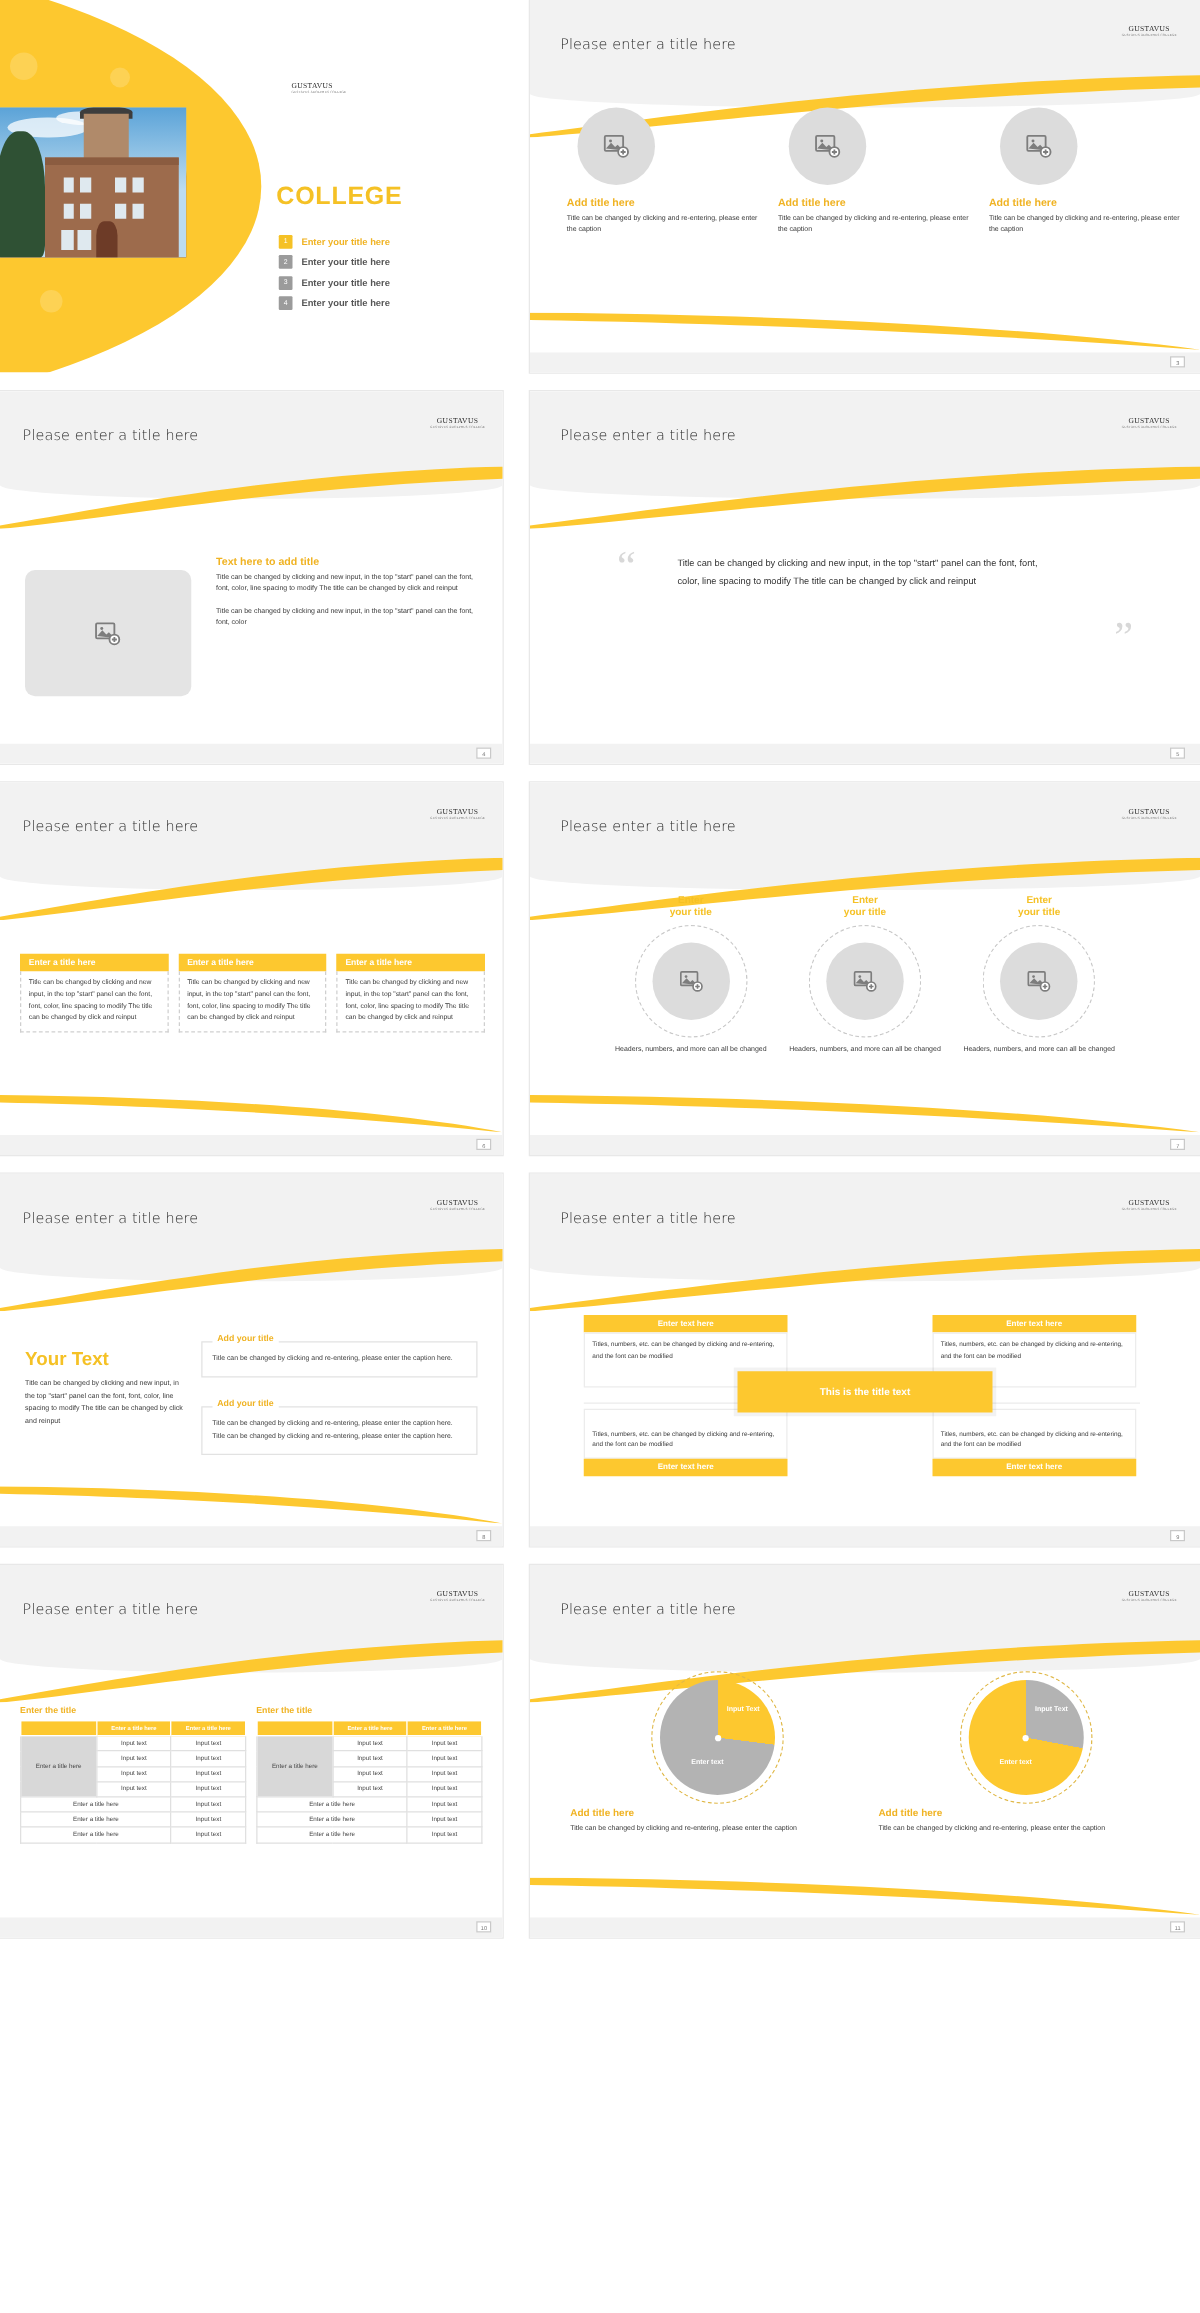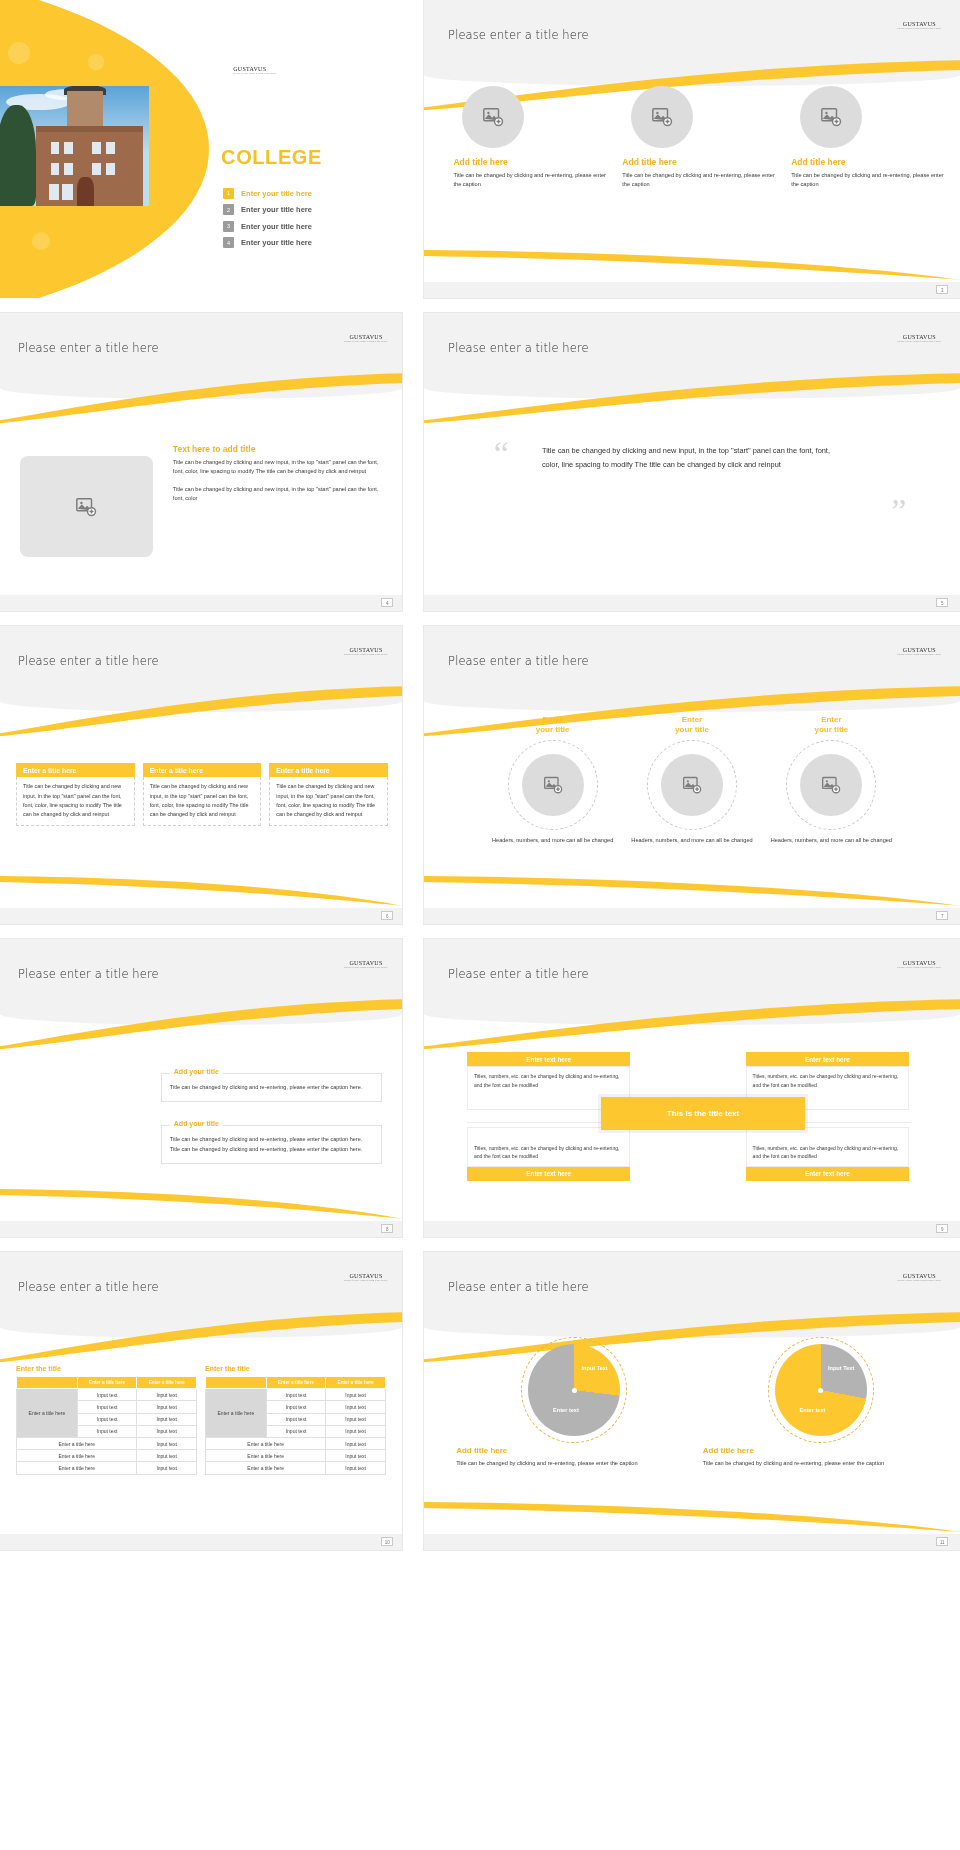--- a/index.html
+++ b/index.html
@@ -518,20 +518,24 @@
       <div class="logo">
         <div class="l1">GUSTAVUS</div>
         <div class="l2">GUSTAVUS ADOLPHUS COLLEGE</div>
       </div>
       <div class="swoosh-top">
         <svg viewBox="0 0 402 52" preserveAspectRatio="none">
             <path d="M0 50 C90 34 230 4 402 0 L402 10 C230 16 100 42 4 52 Z" fill="#fdc82f"></path>
           </svg>
       </div>
 
+      <div class="s8-left">
+        <div class="s8-big">Your Text</div>
+        <div class="s8-p">Title can be changed by clicking and new input, in the top "start" panel can the font, font, color, line spacing to modify The title can be changed by click and reinput</div>
+      </div>
 
       <div class="s8-box" style="top:45%;">
         <span class="s8-bh">Add your title</span>
         <div class="s8-bp">Title can be changed by clicking and re-entering, please enter the caption here.</div>
       </div>
       <div class="s8-box" style="top:62.5%;">
         <span class="s8-bh">Add your title</span>
         <div class="s8-bp">Title can be changed by clicking and re-entering, please enter the caption here. Title can be changed by clicking and re-entering, please enter the caption here.</div>
       </div>
 
@@ -571,21 +575,21 @@
         <div class="s9-body" style="height:40px;padding-top:16px;">Titles, numbers, etc. can be changed by clicking and re-entering, and the font can be modified</div>
         <div class="s9-bar">Enter text here</div>
       </div>
       <div class="s9-cell" style="left:60%;top:63%;">
         <div class="s9-body" style="height:40px;padding-top:16px;">Titles, numbers, etc. can be changed by clicking and re-entering, and the font can be modified</div>
         <div class="s9-bar">Enter text here</div>
       </div>
 
       <div class="s9-hline" style="left:8%;top:61.5%;width:83%;"></div>
 
-      <div class="s9-center" style="left:31%;top:53%;width:38%;height:11%;margin-left:11px;">This is the title text</div>
+      <div class="s9-center" style="left:31%;top:53%;width:38%;height:11%;">This is the title text</div>
 
       <div class="footer-bar"></div>
       <div class="pgnum">9</div>
     </div>
   </div>
 
   <div class="cell left">
     <div class="slide">
       <div class="hdr"></div>
       <div class="hdr-title">Please enter a title here</div>

